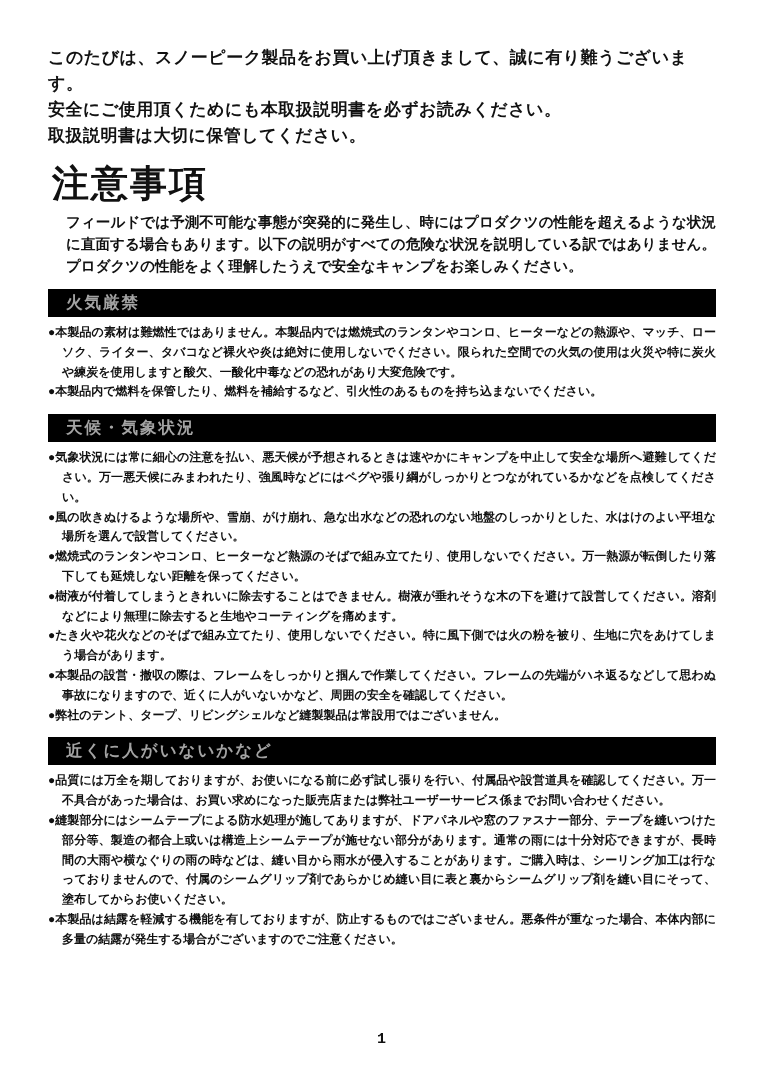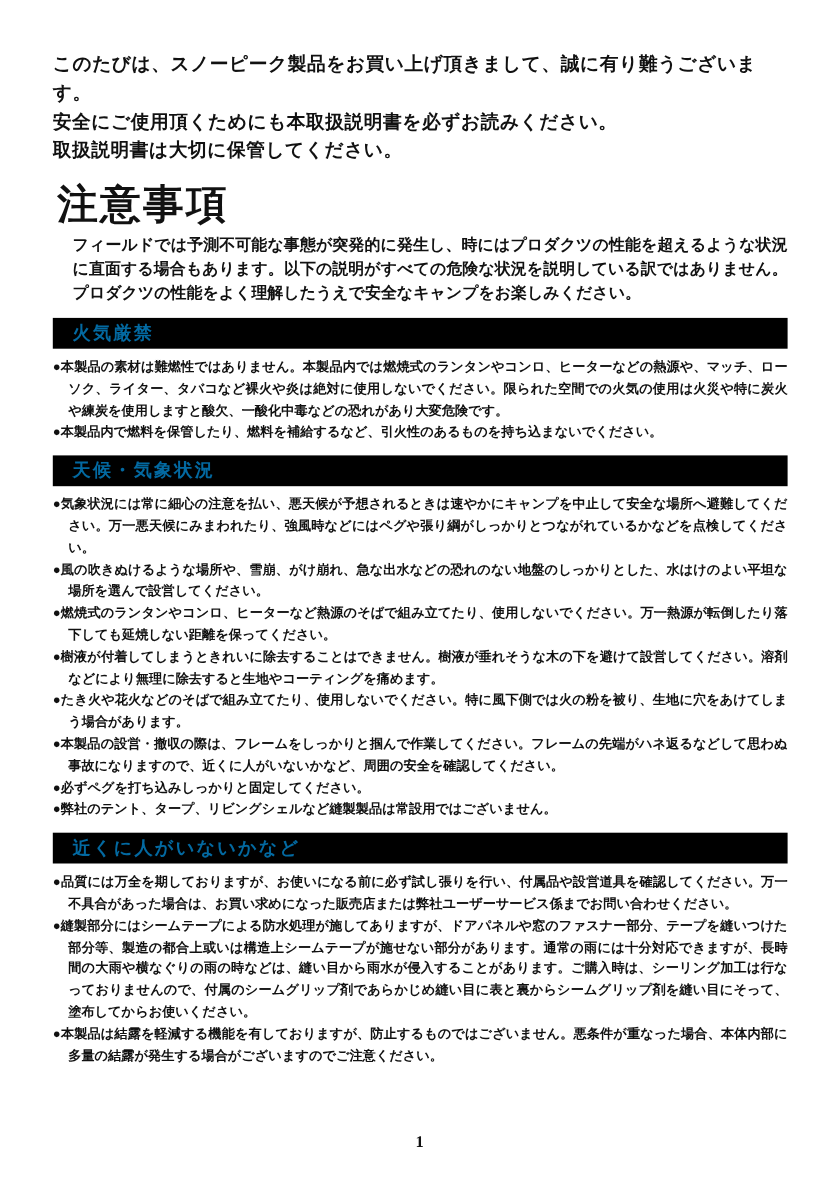--- a/index.html
+++ b/index.html
@@ -7,21 +7,21 @@
     padding: 0;
     background: #ffffff;
   }
   .page {
     position: relative;
     width: 763px;
     height: 1080px;
     background: #ffffff;
     box-sizing: border-box;
     padding: 46px 47px 0 48px;
-    font-family: Liberation Serif, serif;
+    font-family: Liberation Mono, monospace;
     color: #111111;
     overflow: hidden;
   }
   .greeting {
     font-size: 17px;
     font-weight: 800;
     line-height: 26px;
     letter-spacing: 0.5px;
   }
   .doc-title {
@@ -35,21 +35,21 @@
     margin: 0 0 8px 18px;
     font-size: 14.5px;
     font-weight: 700;
     line-height: 22px;
     text-align: justify;
   }
   .section-bar {
     margin: 11px 0 7px 0;
     height: 28px;
     background: #000000;
-    color: #0369a1;
+    color: #a3a3a3;
     display: flex;
     align-items: center;
     padding-left: 18px;
     box-sizing: border-box;
     font-size: 16.5px;
     font-weight: 800;
     letter-spacing: 2px;
   }
   .bullets {
     font-size: 12px;
@@ -101,21 +101,20 @@
   <div class="bullets">
     <p class="bullet"><span class="marker">●</span><span>気象状況には常に細心の注意を払い、悪天候が予想されるときは速やかにキャンプを中止して安全な場所へ避難してください。万一悪天候にみまわれたり、強風時などにはペグや張り綱がしっかりとつながれているかなどを点検してください。</span></p>
   </div>
 
   <div class="bullets">
     <p class="bullet"><span class="marker">●</span><span>風の吹きぬけるような場所や、雪崩、がけ崩れ、急な出水などの恐れのない地盤のしっかりとした、水はけのよい平坦な場所を選んで設営してください。</span></p>
     <p class="bullet"><span class="marker">●</span><span>燃焼式のランタンやコンロ、ヒーターなど熱源のそばで組み立てたり、使用しないでください。万一熱源が転倒したり落下しても延焼しない距離を保ってください。</span></p>
     <p class="bullet"><span class="marker">●</span><span>樹液が付着してしまうときれいに除去することはできません。樹液が垂れそうな木の下を避けて設営してください。溶剤などにより無理に除去すると生地やコーティングを痛めます。</span></p>
     <p class="bullet"><span class="marker">●</span><span>たき火や花火などのそばで組み立てたり、使用しないでください。特に風下側では火の粉を被り、生地に穴をあけてしまう場合があります。</span></p>
     <p class="bullet"><span class="marker">●</span><span>本製品の設営・撤収の際は、フレームをしっかりと掴んで作業してください。フレームの先端がハネ返るなどして思わぬ事故になりますので、近くに人がいないかなど、周囲の安全を確認してください。</span></p>
-    <p class="bullet"><span class="marker">●</span><span>必ずペグを打ち込みしっかりと固定してください。</span></p>
     <p class="bullet"><span class="marker">●</span><span>弊社のテント、タープ、リビングシェルなど縫製製品は常設用ではございません。</span></p>
   </div>
 
   <div class="section-bar">近くに人がいないかなど</div>
   <div class="bullets">
     <p class="bullet"><span class="marker">●</span><span>品質には万全を期しておりますが、お使いになる前に必ず試し張りを行い、付属品や設営道具を確認してください。万一不具合があった場合は、お買い求めになった販売店または弊社ユーザーサービス係までお問い合わせください。</span></p>
     <p class="bullet"><span class="marker">●</span><span>縫製部分にはシームテープによる防水処理が施してありますが、ドアパネルや窓のファスナー部分、テープを縫いつけた部分等、製造の都合上或いは構造上シームテープが施せない部分があります。通常の雨には十分対応できますが、長時間の大雨や横なぐりの雨の時などは、縫い目から雨水が侵入することがあります。ご購入時は、シーリング加工は行なっておりませんので、付属のシームグリップ剤であらかじめ縫い目に表と裏からシームグリップ剤を縫い目にそって、塗布してからお使いください。</span></p>
     <p class="bullet"><span class="marker">●</span><span>本製品は結露を軽減する機能を有しておりますが、防止するものではございません。悪条件が重なった場合、本体内部に多量の結露が発生する場合がございますのでご注意ください。</span></p>
   </div>
 

